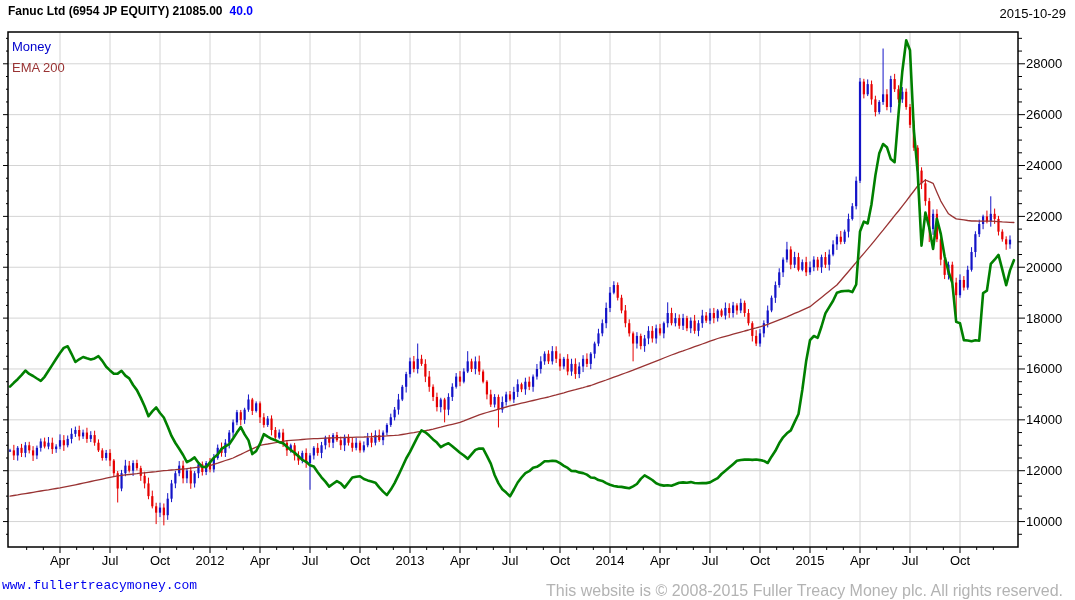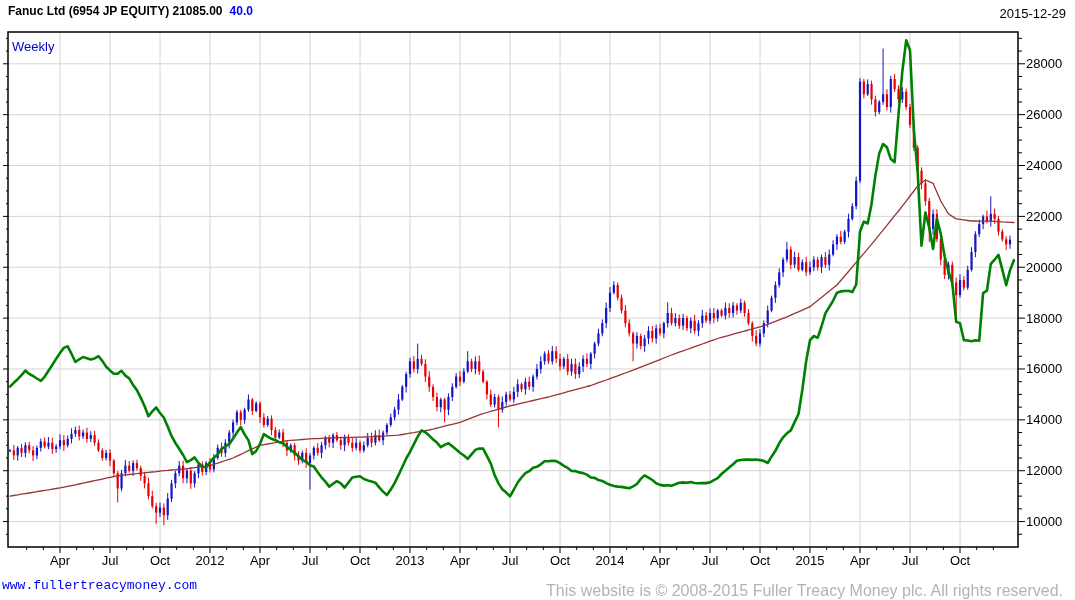--- a/index.html
+++ b/index.html
@@ -736,20 +736,21 @@
     <line x1="843.3433333333334" x2="843.3433333333334" y1="547" y2="550" stroke="#000" stroke-width="1"></line>
     <line x1="876.6770666666667" x2="876.6770666666667" y1="547" y2="550" stroke="#000" stroke-width="1"></line>
     <line x1="893.3439333333333" x2="893.3439333333333" y1="547" y2="550" stroke="#000" stroke-width="1"></line>
     <line x1="926.6776666666667" x2="926.6776666666667" y1="547" y2="550" stroke="#000" stroke-width="1"></line>
     <line x1="943.3445333333333" x2="943.3445333333333" y1="547" y2="550" stroke="#000" stroke-width="1"></line>
     <line x1="976.6782666666667" x2="976.6782666666667" y1="547" y2="550" stroke="#000" stroke-width="1"></line>
     <line x1="993.3451333333334" x2="993.3451333333334" y1="547" y2="550" stroke="#000" stroke-width="1"></line>
   </svg>
 
 <div class="hdr-title"><span>Fanuc Ltd (6954 JP EQUITY) 21085.00</span><span class="hdr-change" id="hdr-change" style="color: rgb(0, 0, 255);">40.0</span></div>
-<div class="hdr-date">2015-12-29</div>
+<div class="hdr-date">2015-10-29</div>
 
 <div class="legend">
-  <div class="legend-item" style="color: rgb(0, 0, 204);">Weekly</div>
+  <div class="legend-item" style="color: rgb(0, 0, 204);">Money</div>
+  <div class="legend-item" style="color: rgb(153, 51, 51);">EMA 200</div>
 </div>
 
 <a class="footer-link" href="#">www.fullertreacymoney.com</a>
 <div class="footer-copy">This website is © 2008-2015 Fuller Treacy Money plc. All rights reserved.</div>
 
 </body></html>

